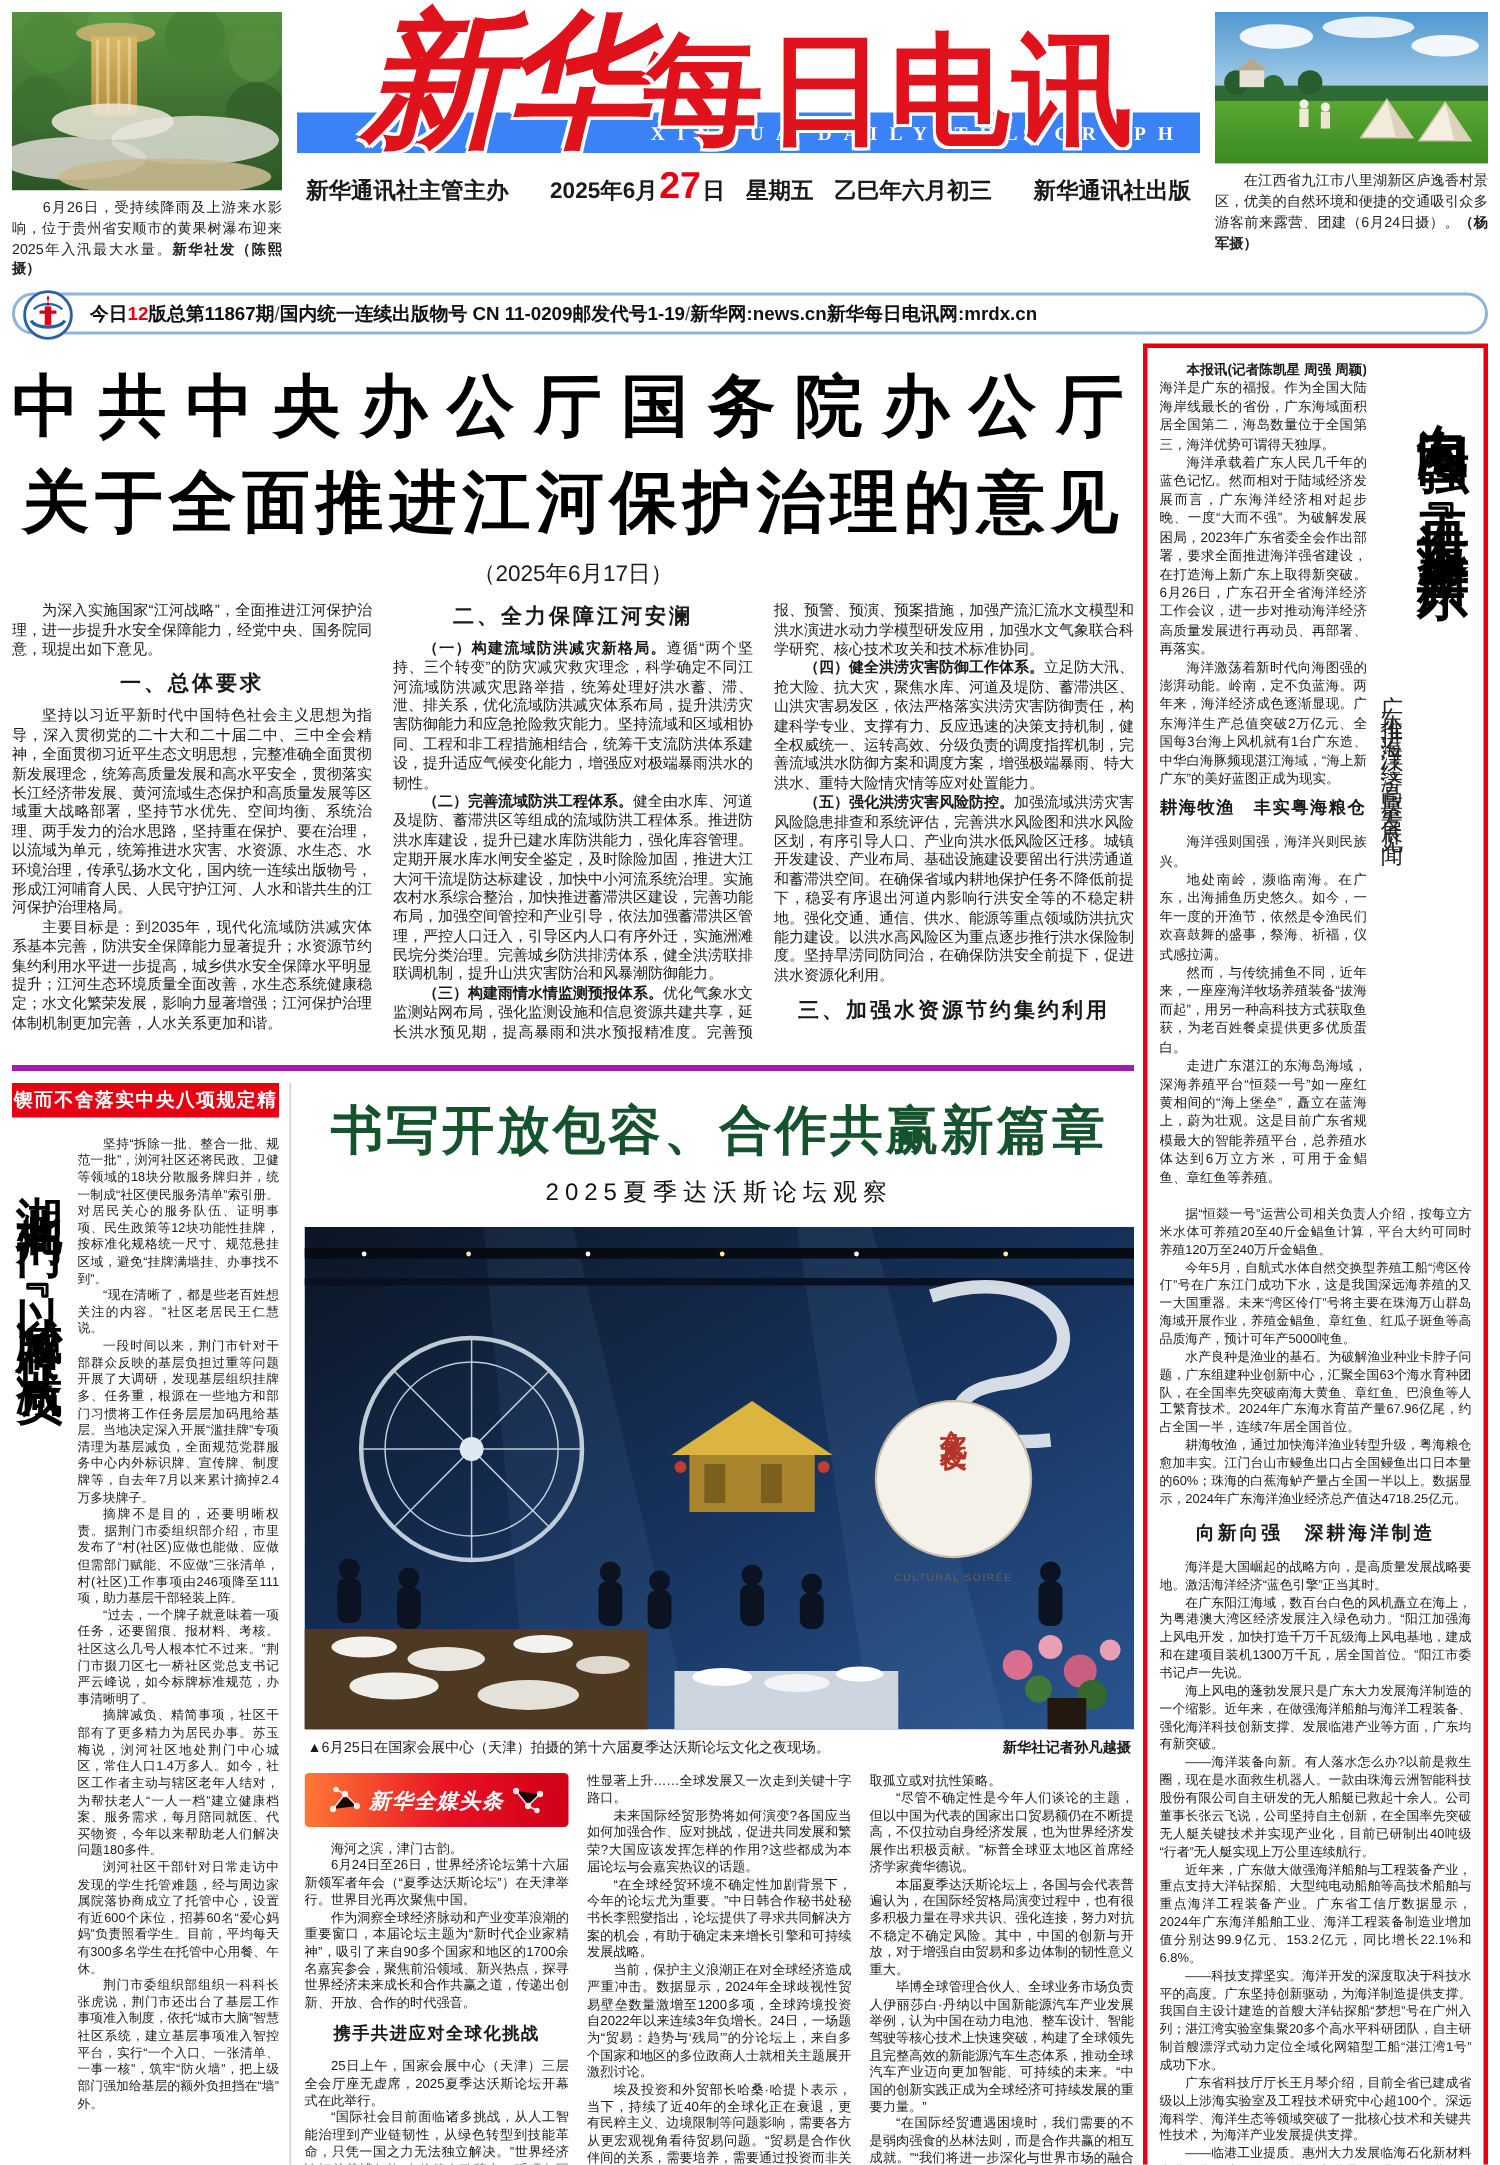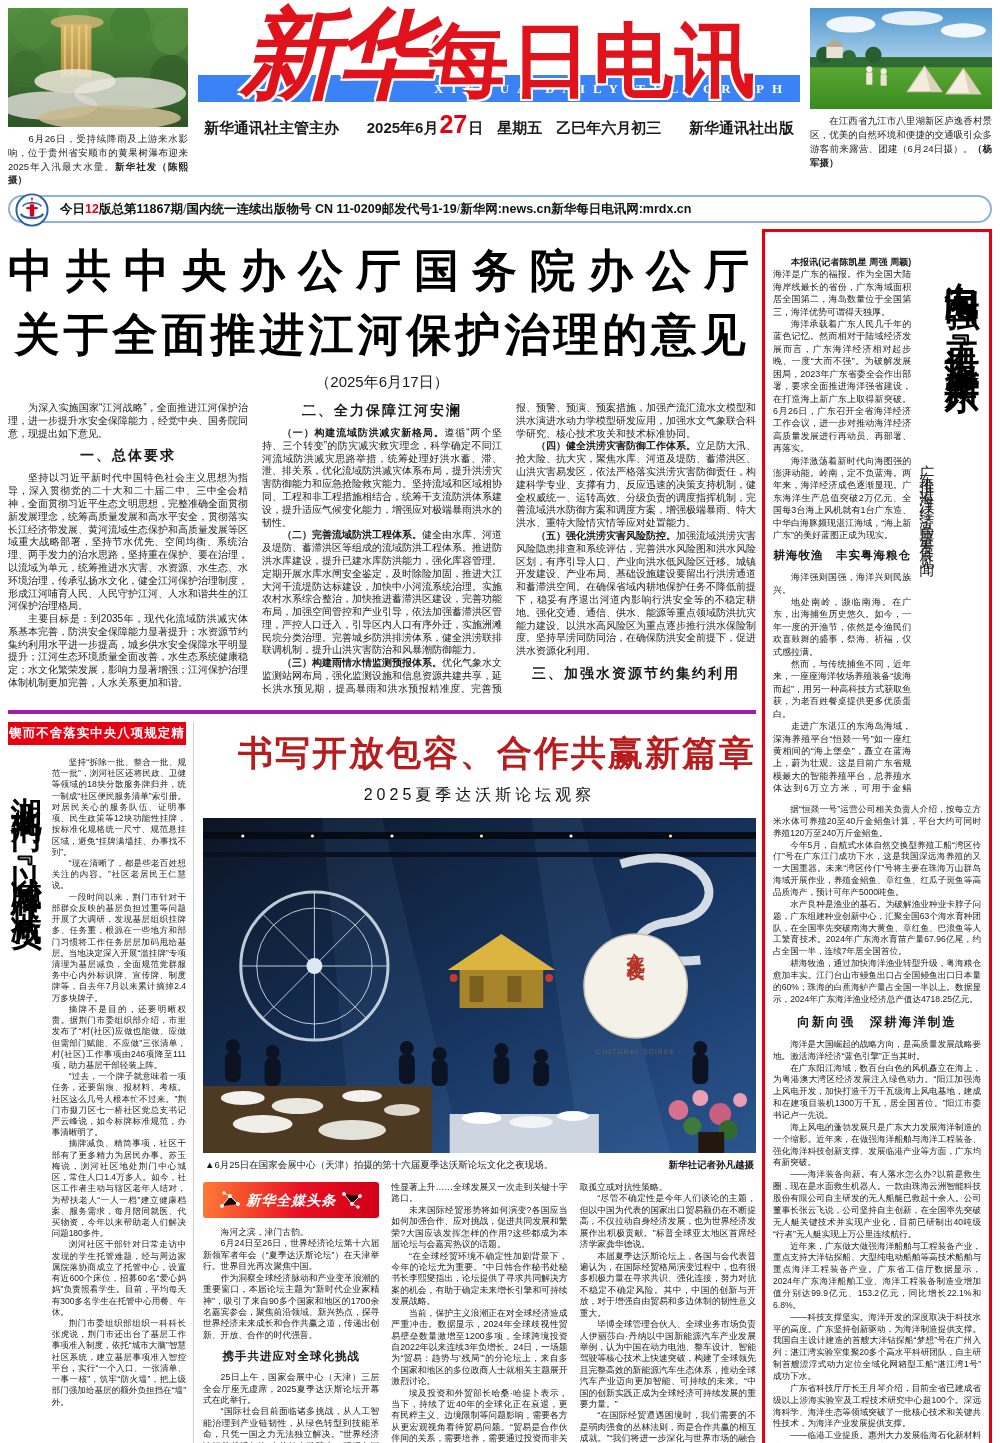--- a/index.html
+++ b/index.html
@@ -54,37 +54,37 @@
   .bottom { display:flex; margin-top:8px; }
 
   .jingmen { width:186px; border-right:1px solid #cfcfcf; padding-right:7px; flex:none; }
   .jm-banner { background:#e60012; color:#fff; font-size:12.5px; font-weight:700; text-align:center; height:23px; line-height:23px; letter-spacing:1px; }
   .jm-wrap { display:flex; gap:8px; margin-top:12px; height:748px; overflow:hidden; }
   .jm-title { writing-mode:vertical-rl; font-family:"Liberation Serif","DejaVu Serif",serif; font-weight:700;
     font-size:31px; line-height:1.15; letter-spacing:7px; padding-top:16px; color:#000; flex:none; }
   .jm-body { flex:1; font-size:8.5px; line-height:1.32; text-align:justify; overflow:hidden; }
 
   .davos { flex:1; padding-left:9px; min-width:0; }
-  .davos h2 { font-family:"Liberation Serif","DejaVu Serif",serif; font-size:35px; letter-spacing:2px; text-align:right; margin:8px 0 8px; color:#b91c1c; white-space:nowrap; }
+  .davos h2 { font-family:"Liberation Serif","DejaVu Serif",serif; font-size:35px; letter-spacing:2px; text-align:center; margin:8px 0 8px; color:#14532d; white-space:nowrap; }
   .davos .sub { text-align:center; font-size:16px; letter-spacing:4px; margin-bottom:12px; color:#111; }
   .davos-photo svg { width:100%; height:335px; display:block; }
   .davos-caption { display:flex; gap:10px; font-size:9.5px; margin:6px 2px 10px; }
   .davos-caption span { flex:1; }
   .davos-caption b { white-space:nowrap; }
   .davos-cols { column-count:3; column-gap:12px; height:312px; overflow:hidden; font-size:8.8px; line-height:1.3; text-align:justify; }
   .davos-cols h4 { font-size:11.5px; text-align:center; letter-spacing:1px; margin:8px 0; break-inside:avoid; }
   .badge { background:linear-gradient(95deg,#ff7a35,#e81123 55%,#d00016); color:#fff; height:36px; margin-bottom:9px;
     display:flex; align-items:center; justify-content:center; gap:6px; border-radius:3px; break-inside:avoid; }
   .badge .bt { font-size:14px; font-weight:800; font-style:italic; letter-spacing:1px; white-space:nowrap; }
   .badge svg { width:20px; height:20px; flex:none; }
 
   
   .sea-box { border:3px solid #e60012; padding:8px 8px 6px; display:flex; flex-direction:column; height:1239px; overflow:hidden; }
   .sea-top { display:flex; gap:7px; height:556px; overflow:hidden; flex:none; }
-  .sea-text { flex:1; font-size:9px; line-height:1.38; text-align:justify; overflow:hidden;margin-top:16px; }
+  .sea-text { flex:1; font-size:9px; line-height:1.38; text-align:justify; overflow:hidden; }
   .sea-text h4 { font-size:11.5px; text-align:center; letter-spacing:1px; margin:7px 0; }
   .sea-sub { writing-mode:vertical-rl; font-size:15px; letter-spacing:7px; line-height:1.1; padding-top:212px; color:#222; flex:none; }
   .sea-title { writing-mode:vertical-rl; font-family:"Liberation Serif","DejaVu Serif",serif; font-weight:700;
     font-size:35px; line-height:1.12; letter-spacing:5px; padding-top:14px; color:#000; flex:none; }
   .sea-full { margin-top:8px; font-size:8.6px; line-height:1.38; text-align:justify; overflow:hidden; flex:1; }
   .sea-full h4 { font-size:12.5px; text-align:center; letter-spacing:2px; margin:8px 0; }
 </style>
 </head>
 <body>
 
@@ -198,21 +198,21 @@
 
     <div class="left-main">
 
       <section class="lead">
         <h1 class="l1">中共中央办公厅国务院办公厅</h1>
         <h1 class="l2">关于全面推进江河保护治理的意见</h1>
         <div class="dateline">（2025年6月17日）</div>
         <div class="lead-cols flow">
             <p>为深入实施国家“江河战略”，全面推进江河保护治理，进一步提升水安全保障能力，经党中央、国务院同意，现提出如下意见。</p>
             <h4>一、总体要求</h4>
-            <p>坚持以习近平新时代中国特色社会主义思想为指导，深入贯彻党的二十大和二十届二中、三中全会精神，全面贯彻习近平生态文明思想，完整准确全面贯彻新发展理念，统筹高质量发展和高水平安全，贯彻落实长江经济带发展、黄河流域生态保护和高质量发展等区域重大战略部署，坚持节水优先、空间均衡、系统治理、两手发力的治水思路，坚持重在保护、要在治理，以流域为单元，统筹推进水灾害、水资源、水生态、水环境治理，传承弘扬水文化，健全江河保护治理制度，形成江河哺育人民、人民守护江河、人水和谐共生的江河保护治理格局。</p>
+            <p>坚持以习近平新时代中国特色社会主义思想为指导，深入贯彻党的二十大和二十届二中、三中全会精神，全面贯彻习近平生态文明思想，完整准确全面贯彻新发展理念，统筹高质量发展和高水平安全，贯彻落实长江经济带发展、黄河流域生态保护和高质量发展等区域重大战略部署，坚持节水优先、空间均衡、系统治理、两手发力的治水思路，坚持重在保护、要在治理，以流域为单元，统筹推进水灾害、水资源、水生态、水环境治理，传承弘扬水文化，国内统一连续出版物号，形成江河哺育人民、人民守护江河、人水和谐共生的江河保护治理格局。</p>
             <p>主要目标是：到2035年，现代化流域防洪减灾体系基本完善，防洪安全保障能力显著提升；水资源节约集约利用水平进一步提高，城乡供水安全保障水平明显提升；江河生态环境质量全面改善，水生态系统健康稳定；水文化繁荣发展，影响力显著增强；江河保护治理体制机制更加完善，人水关系更加和谐。</p>
             <h4>二、全力保障江河安澜</h4>
             <p><b>（一）构建流域防洪减灾新格局。</b>遵循“两个坚持、三个转变”的防灾减灾救灾理念，科学确定不同江河流域防洪减灾思路举措，统筹处理好洪水蓄、滞、泄、排关系，优化流域防洪减灾体系布局，提升洪涝灾害防御能力和应急抢险救灾能力。坚持流域和区域相协同、工程和非工程措施相结合，统筹干支流防洪体系建设，提升适应气候变化能力，增强应对极端暴雨洪水的韧性。</p>
             <p><b>（二）完善流域防洪工程体系。</b>健全由水库、河道及堤防、蓄滞洪区等组成的流域防洪工程体系。推进防洪水库建设，提升已建水库防洪能力，强化库容管理。定期开展水库水闸安全鉴定，及时除险加固，推进大江大河干流堤防达标建设，加快中小河流系统治理。实施农村水系综合整治，加快推进蓄滞洪区建设，完善功能布局，加强空间管控和产业引导，依法加强蓄滞洪区管理，严控人口迁入，引导区内人口有序外迁，实施洲滩民垸分类治理。完善城乡防洪排涝体系，健全洪涝联排联调机制，提升山洪灾害防治和风暴潮防御能力。</p>
             <p><b>（三）构建雨情水情监测预报体系。</b>优化气象水文监测站网布局，强化监测设施和信息资源共建共享，延长洪水预见期，提高暴雨和洪水预报精准度。完善预报、预警、预演、预案措施，加强产流汇流水文模型和洪水演进水动力学模型研发应用，加强水文气象联合科学研究、核心技术攻关和技术标准协同。</p>
             <p><b>（四）健全洪涝灾害防御工作体系。</b>立足防大汛、抢大险、抗大灾，聚焦水库、河道及堤防、蓄滞洪区、山洪灾害易发区，依法严格落实洪涝灾害防御责任，构建科学专业、支撑有力、反应迅速的决策支持机制，健全权威统一、运转高效、分级负责的调度指挥机制，完善流域洪水防御方案和调度方案，增强极端暴雨、特大洪水、重特大险情灾情等应对处置能力。</p>
             <p><b>（五）强化洪涝灾害风险防控。</b>加强流域洪涝灾害风险隐患排查和系统评估，完善洪水风险图和洪水风险区划，有序引导人口、产业向洪水低风险区迁移。城镇开发建设、产业布局、基础设施建设要留出行洪涝通道和蓄滞洪空间。在确保省域内耕地保护任务不降低前提下，稳妥有序退出河道内影响行洪安全等的不稳定耕地。强化交通、通信、供水、能源等重点领域防洪抗灾能力建设。以洪水高风险区为重点逐步推行洪水保险制度。坚持旱涝同防同治，在确保防洪安全前提下，促进洪水资源化利用。</p>
             <h4>三、加强水资源节约集约利用</h4>
             <p><b>（六）强化水资源刚性约束。</b>坚持以水定城、以水定地、以水定人、以水定产，完善水资源总量管理和全面节约制度，依法依规开展规划水资源论证，严格取用水管理，依法严厉打击违法取用水行为，坚决摒制不合理用水需求。开展水资源承载能力评价，实行差别化管控政策，在水资源超载地区依据有关规定暂停新增取水许可。坚持以水而定推进国土绿化，严禁脱离实际建设人工湖、人造水景观。</p>
           </div>

